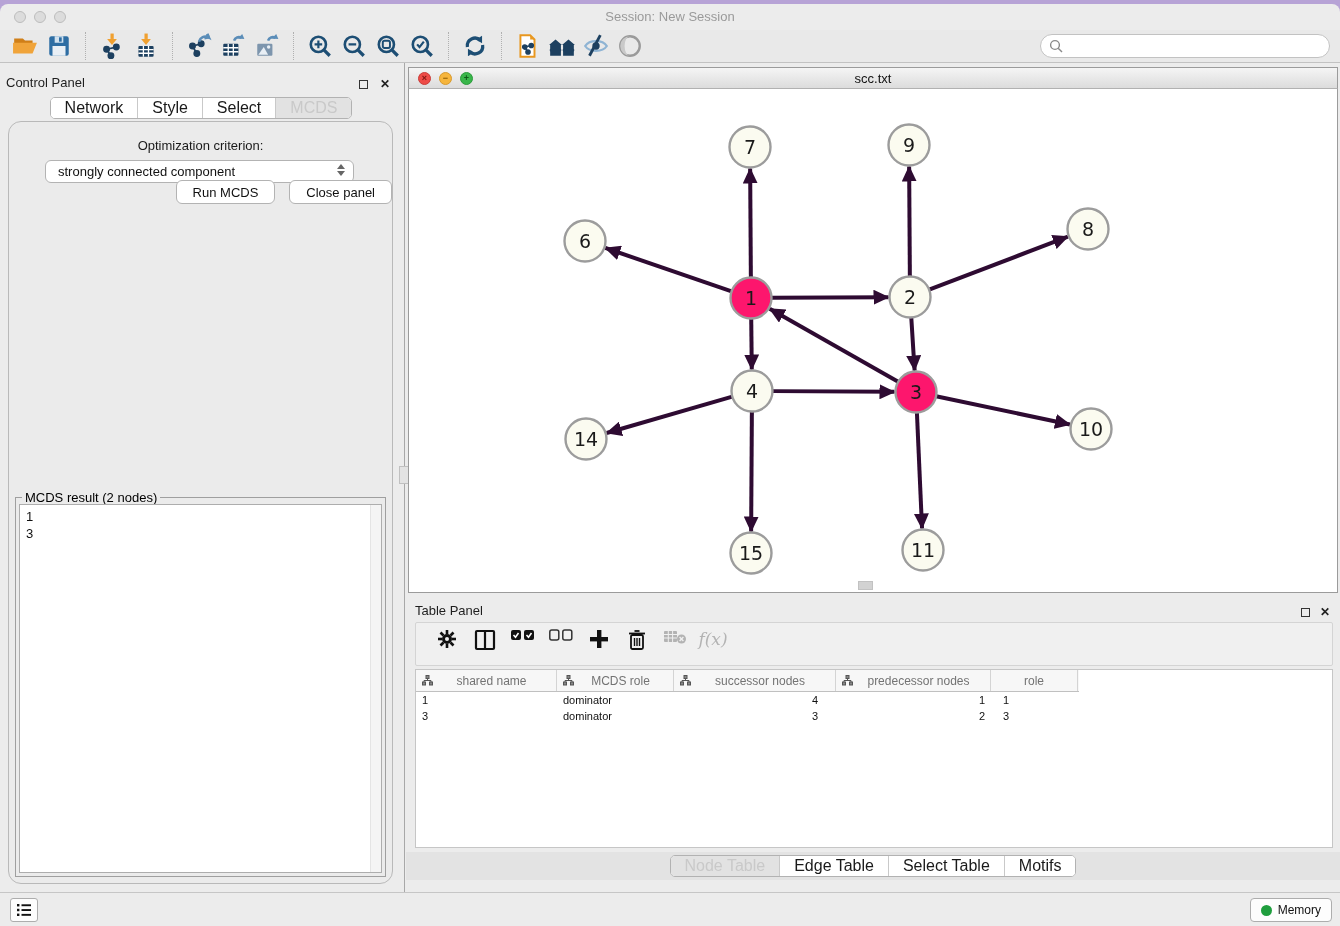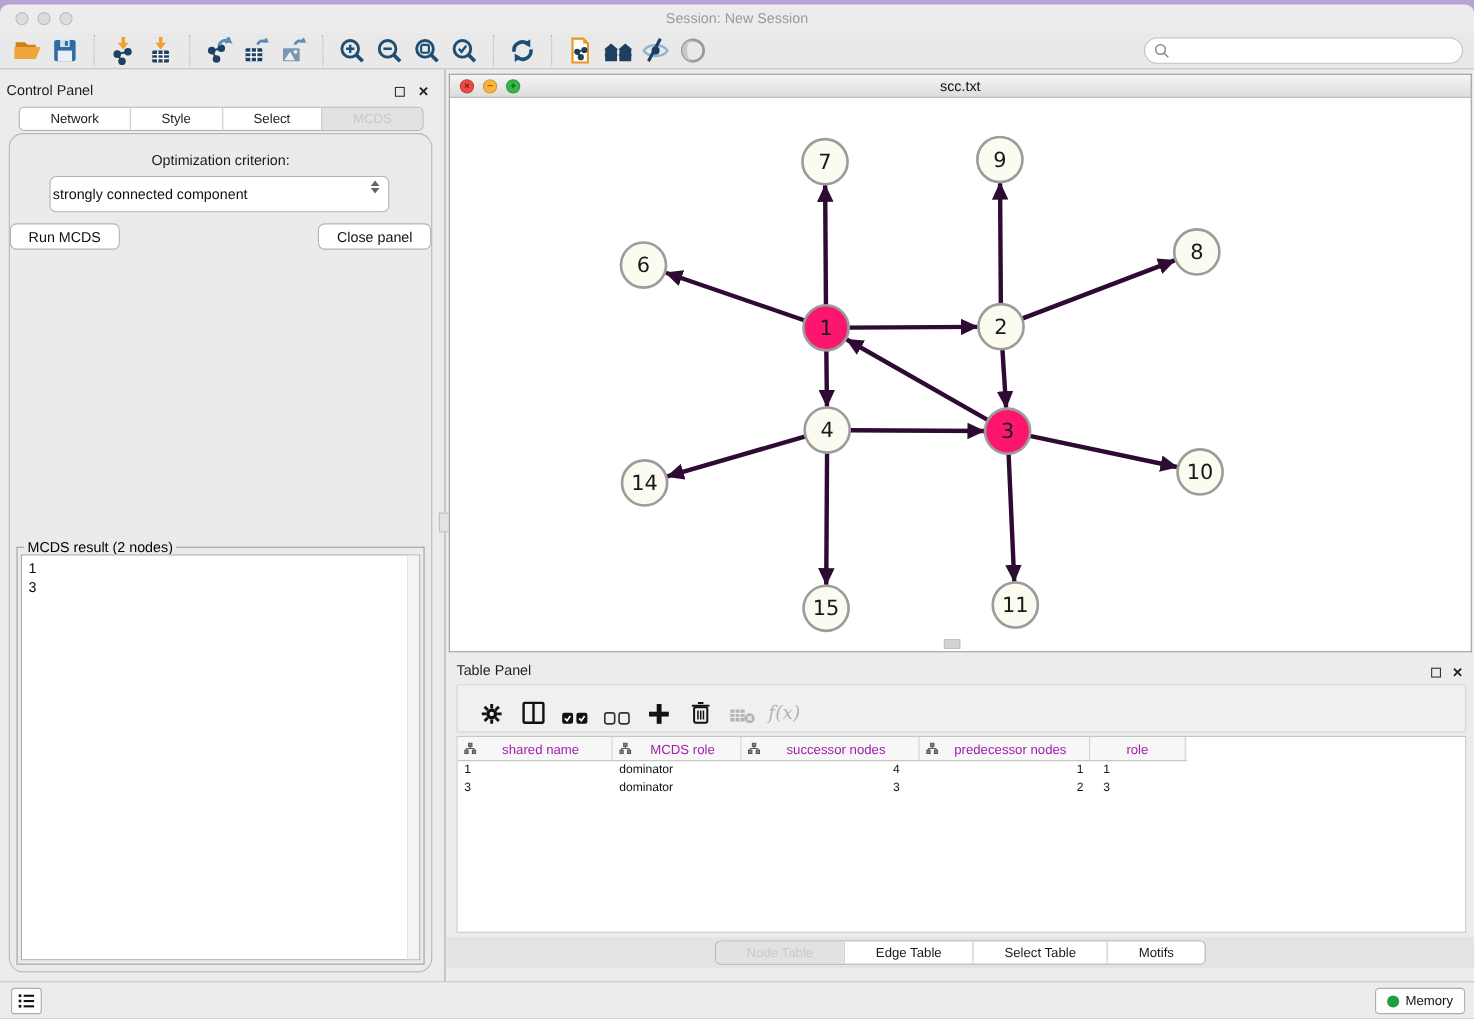--- a/index.html
+++ b/index.html
@@ -21,31 +21,31 @@
 
   
   .content{position:absolute;top:59px;left:0;right:0;bottom:33px}
 
   
   .cpanel{position:absolute;left:0;top:0;width:402px;bottom:0}
   .panel-head-title{font-size:13px;color:#1e1e1e}
   .float-icon{width:9px;height:9px;border:1.5px solid #333;box-sizing:border-box;display:inline-block}
   .close-icon{font-size:12px;font-weight:bold;color:#222;line-height:10px}
   .tabgroup{display:flex;border:1px solid #b2b2b2;border-radius:5px;overflow:hidden;background:#fff;height:22px;box-sizing:border-box}
-  .tab{font-size:12px;color:#1a1a1a;display:flex;align-items:center;justify-content:center;padding:0 28px;border-left:1px solid #c9c9c9;background:#fff;cursor:default}
+  .tab{font-size:16px;color:#1a1a1a;display:flex;align-items:center;justify-content:center;padding:0 14px;border-left:1px solid #c9c9c9;background:#fff;cursor:default}
   .tab:first-child{border-left:none}
   .tab.selected{background:#e2e2e2;color:#c9c9c9}
   .cbox{position:absolute;left:8px;right:9px;top:58px;bottom:9px;background:#ebebeb;border:1px solid #b9b9b9;border-radius:13px}
   .optlabel{position:absolute;top:16px;left:0;right:0;text-align:center;font-size:13px;color:#1a1a1a}
-  .select{position:absolute;left:36px;right:38px;top:38px;height:33px;background:#fff;border:1px solid #b3b3b3;border-radius:6px;font-size:13px;color:#111;display:flex;align-items:center;padding-left:2px;box-sizing:border-box}
+  .select{position:absolute;left:36px;right:38px;top:38px;height:23px;background:#fff;border:1px solid #b3b3b3;border-radius:6px;font-size:13px;color:#111;display:flex;align-items:center;padding-left:12px;box-sizing:border-box}
   .stepper{position:absolute;right:8px;top:3px;display:flex;flex-direction:column;gap:2px}
   .stepper i{width:0;height:0;border-left:4px solid transparent;border-right:4px solid transparent;display:block}
   .stepper .up{border-bottom:5px solid #666}
   .stepper .dn{border-top:5px solid #666}
-  .btnrow{position:absolute;top:81px;left:0;right:0;display:flex;justify-content:space-between;}
+  .btnrow{position:absolute;top:58px;left:0;right:0;display:flex;justify-content:flex-end;gap:14px}
   .pushbtn{height:22px;background:#fff;border:1px solid #b3b3b3;border-radius:6px;font-size:13px;color:#111;padding:0 16px;display:flex;align-items:center}
   .fieldset{position:absolute;left:6px;right:6px;top:375px;bottom:6px;border:1px solid #9f9f9f}
   .fieldset .legend{position:absolute;top:-8px;left:6px;background:#ebebeb;padding:0 3px;font-size:13px;color:#000000}
   .resultarea{position:absolute;left:3px;right:3px;top:6px;bottom:3px;background:#fff;border:1px solid #adadad;font-size:13px;color:#111}
   .resultarea .lines{padding:3px 6px;line-height:17px}
   .scrolltrack{position:absolute;right:0;top:0;bottom:0;width:10px;background:#f4f4f4;border-left:1px solid #e4e4e4}
 
   
   .vsplit{position:absolute;left:402px;top:0;bottom:0;width:5px}
   .vsplit .line{position:absolute;left:2px;top:0;bottom:0;width:1px;background:#a8a8a8}
@@ -55,25 +55,25 @@
   .netwin{position:absolute;left:408px;top:4px;width:930px;height:526px;box-sizing:border-box}
   .net-titlebar{position:absolute;top:0;left:0;right:0;height:22px;background:linear-gradient(#f5f5f5,#dcdcdc);border:1px solid #9b9b9b;border-bottom:1px solid #b1b1b1;box-sizing:border-box}
   .net-title{position:absolute;left:0;right:0;top:3px;text-align:center;font-size:13px;color:#111}
   .net-dot{position:absolute;top:4px;width:13px;height:13px;border-radius:50%;box-sizing:border-box;display:flex;align-items:center;justify-content:center;font-size:9px;font-weight:bold;line-height:13px}
   .canvas{position:absolute;top:22px;left:0;right:0;bottom:0;background:#fff;border:1px solid #9b9b9b;border-top:none;box-sizing:border-box}
   .hsplit-handle{position:absolute;left:449px;bottom:2px;width:13px;height:7px;background:#d2d2d2;border:1px solid #c2c2c2}
 
   
   .tpanel{position:absolute;left:406px;top:530px;right:0;bottom:0}
   .t-toolbar{position:absolute;left:9px;right:7px;top:29px;height:44px;background:#f0f0f0;border:1px solid #d4d4d4;border-radius:2px;display:flex;align-items:center;padding-left:12px;box-sizing:border-box}
-  .t-tb-btn{width:38px;height:30px;display:flex;align-items:flex-end;justify-content:center}
+  .t-tb-btn{width:38px;height:30px;display:flex;align-items:flex-start;justify-content:center}
   .fx{font-family:"DejaVu Serif",serif;font-style:italic;font-size:17px;color:#b3b3b3}
   .datatable{position:absolute;left:9px;right:7px;top:76px;bottom:45px;background:#fff;border:1px solid #c6c6c6;box-sizing:border-box;overflow:hidden}
   .thead{display:flex;height:21px;border-bottom:1px solid #c0c0c0;width:663px;background:#f7f7f7}
-  .th{display:flex;align-items:center;font-size:12px;color:#a21caf;border-right:1px solid #d4d4d4;box-sizing:border-box;padding-left:6px;position:relative}
+  .th{display:flex;align-items:center;font-size:12px;color:#737373;border-right:1px solid #d4d4d4;box-sizing:border-box;padding-left:6px;position:relative}
   .th .lbl{flex:1;text-align:center;padding-right:6px}
   .trow{display:flex;height:16px;font-size:11px;color:#111;align-items:center}
   .td{box-sizing:border-box;padding:0 6px;overflow:hidden;white-space:nowrap}
   .td.r{text-align:right}
   .tabsband{position:absolute;left:0;right:0;bottom:13px;height:28px;background:#e3e3e3;display:flex;justify-content:center;align-items:center}
 
   
   .statusbar{position:absolute;left:0;right:0;bottom:0;height:33px;background:#ececec;border-top:1px solid #c6c6c6}
   .sq-btn{position:absolute;top:5px;width:28px;height:24px;background:#fdfdfd;border:1px solid #adadad;border-radius:3px;display:flex;align-items:center;justify-content:center;box-sizing:border-box}
   .mem-btn{position:absolute;right:8px;top:5px;height:24px;background:#fdfdfd;border:1px solid #adadad;border-radius:4px;display:flex;align-items:center;gap:6px;padding:0 10px;font-size:12px;color:#111;box-sizing:border-box}

